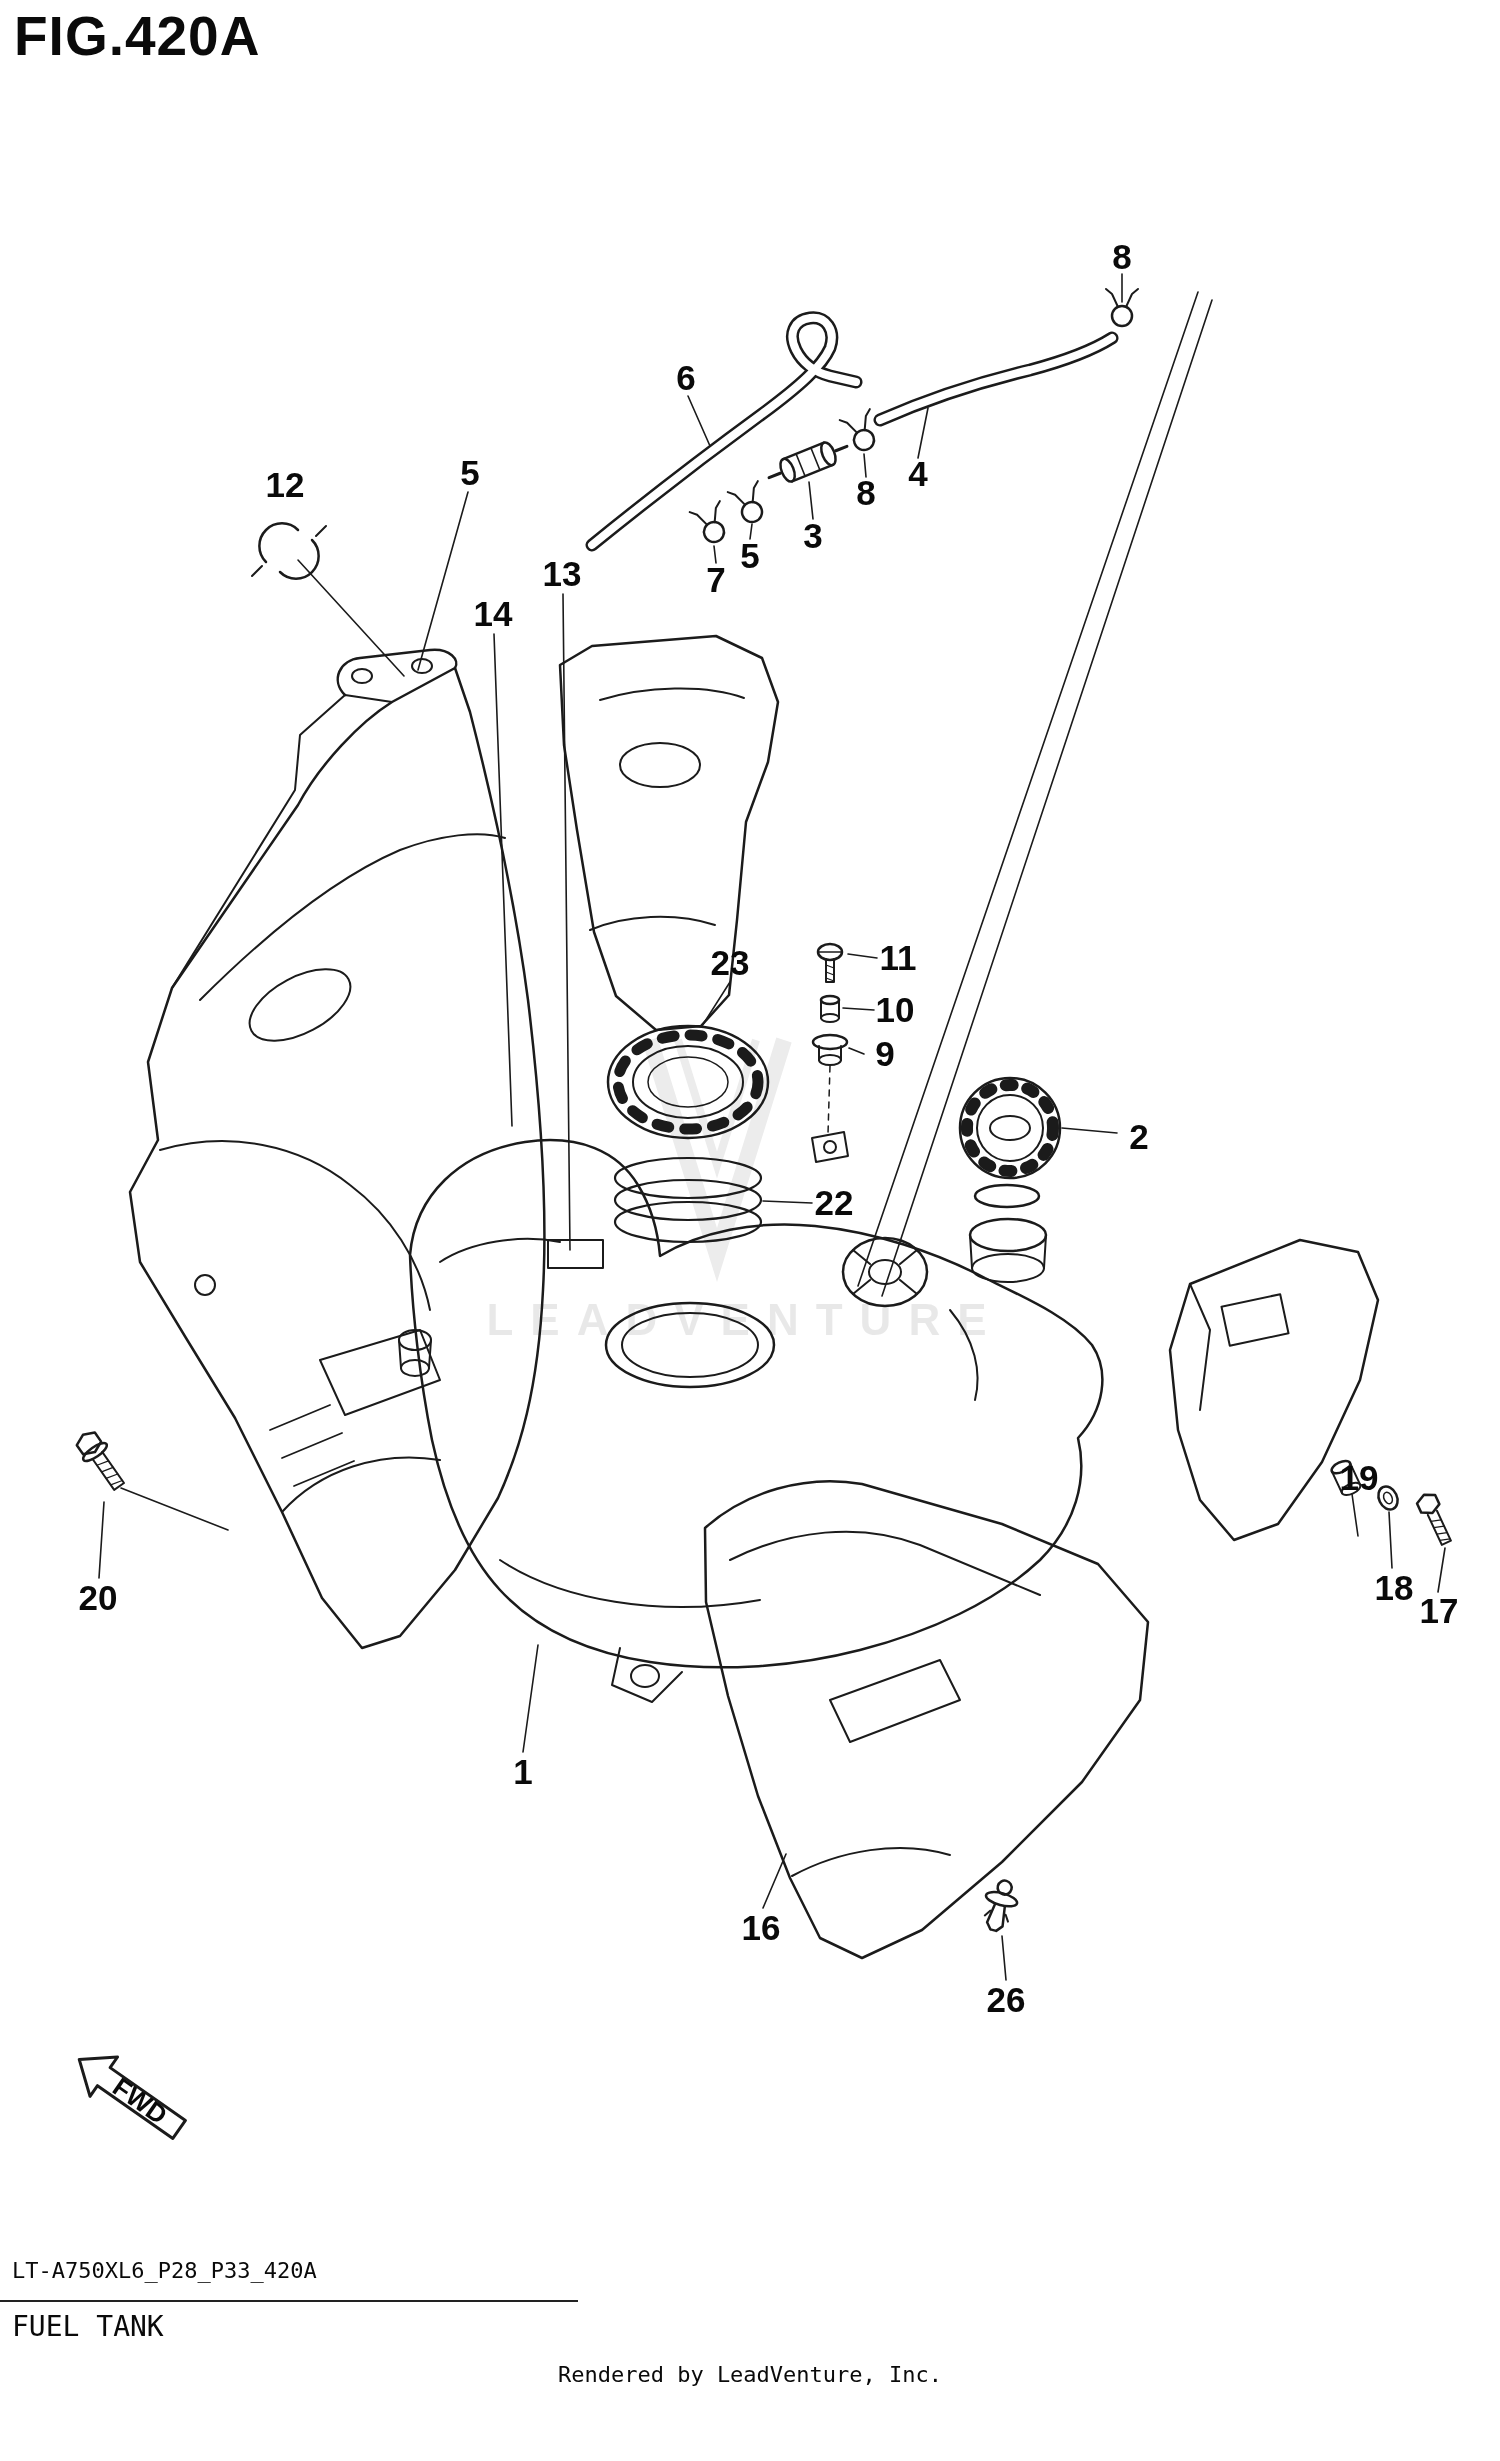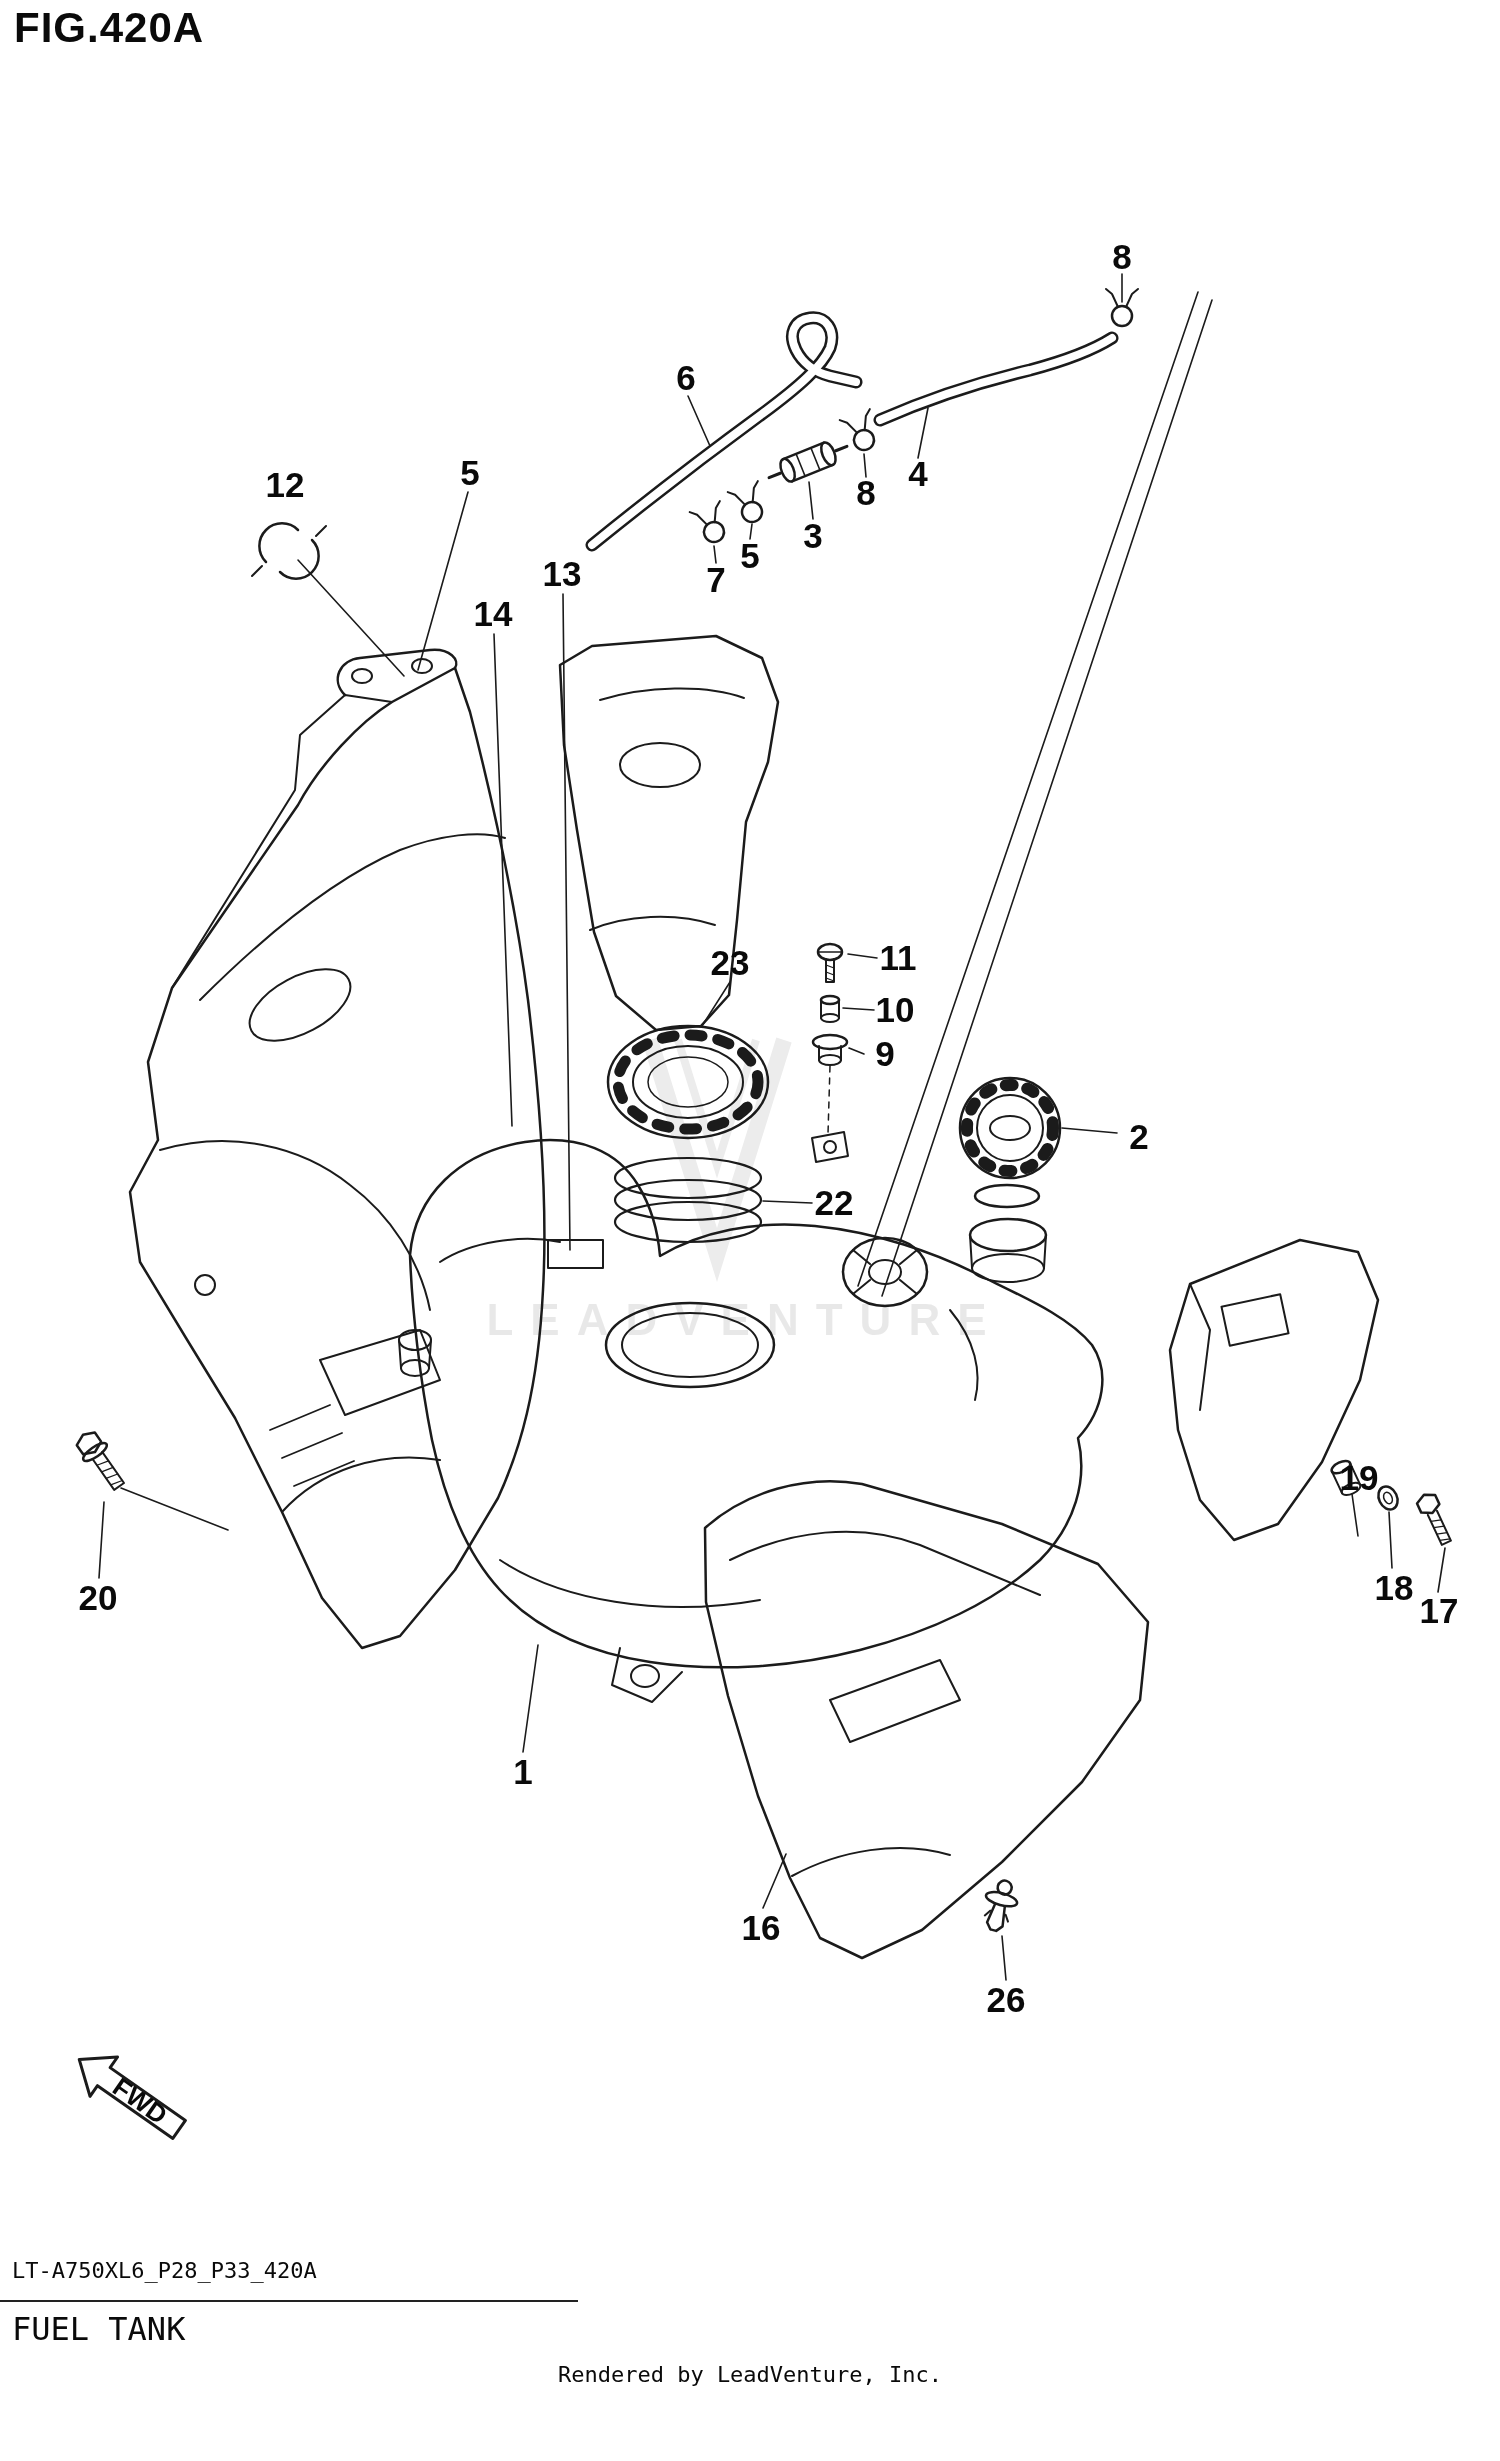--- a/index.html
+++ b/index.html
@@ -4,39 +4,39 @@
 <style>
   * { box-sizing: border-box; }
   html,body { margin:0; padding:0; }
   body {
     width:1500px; height:2461px;
     background:#ffffff; position:relative; overflow:hidden;
     font-family:"Liberation Sans", sans-serif; color:#0a0a0a;
   }
   #figure-title {
     position:absolute; left:14px; top:4px;
-    font-size:42px; font-weight:900; letter-spacing:1px;
+    font-size:55px; font-weight:900; letter-spacing:1px;
   }
   #drawing { position:absolute; left:0; top:0; z-index:1; }
   #callout-layer { position:absolute; left:0; top:0; width:100%; height:100%; z-index:2; pointer-events:none; }
   .callout {
     position:absolute; transform:translate(-50%,-50%);
     font-size:35px; font-weight:bold; white-space:nowrap;
   }
   .footer-code {
     position:absolute; left:12px; top:2258px; z-index:2;
     font-family:"DejaVu Sans Mono", monospace; font-size:22px;
   }
   .footer-line {
     position:absolute; left:0; top:2300px; width:578px; z-index:2;
     border-top:2px solid #222;
   }
   .footer-name {
     position:absolute; left:12px; top:2310px; z-index:2;
-    font-family:"DejaVu Sans Mono", monospace; font-size:32px;
+    font-family:"DejaVu Sans Mono", monospace; font-size:28px;
   }
   .footer-credit {
     position:absolute; left:0; top:2362px; width:100%; z-index:2;
     text-align:center; font-family:"DejaVu Sans Mono", monospace; font-size:22px;
   }
 </style>
 </head>
 <body>
 
 <div id="figure-title">FIG.420A</div>

